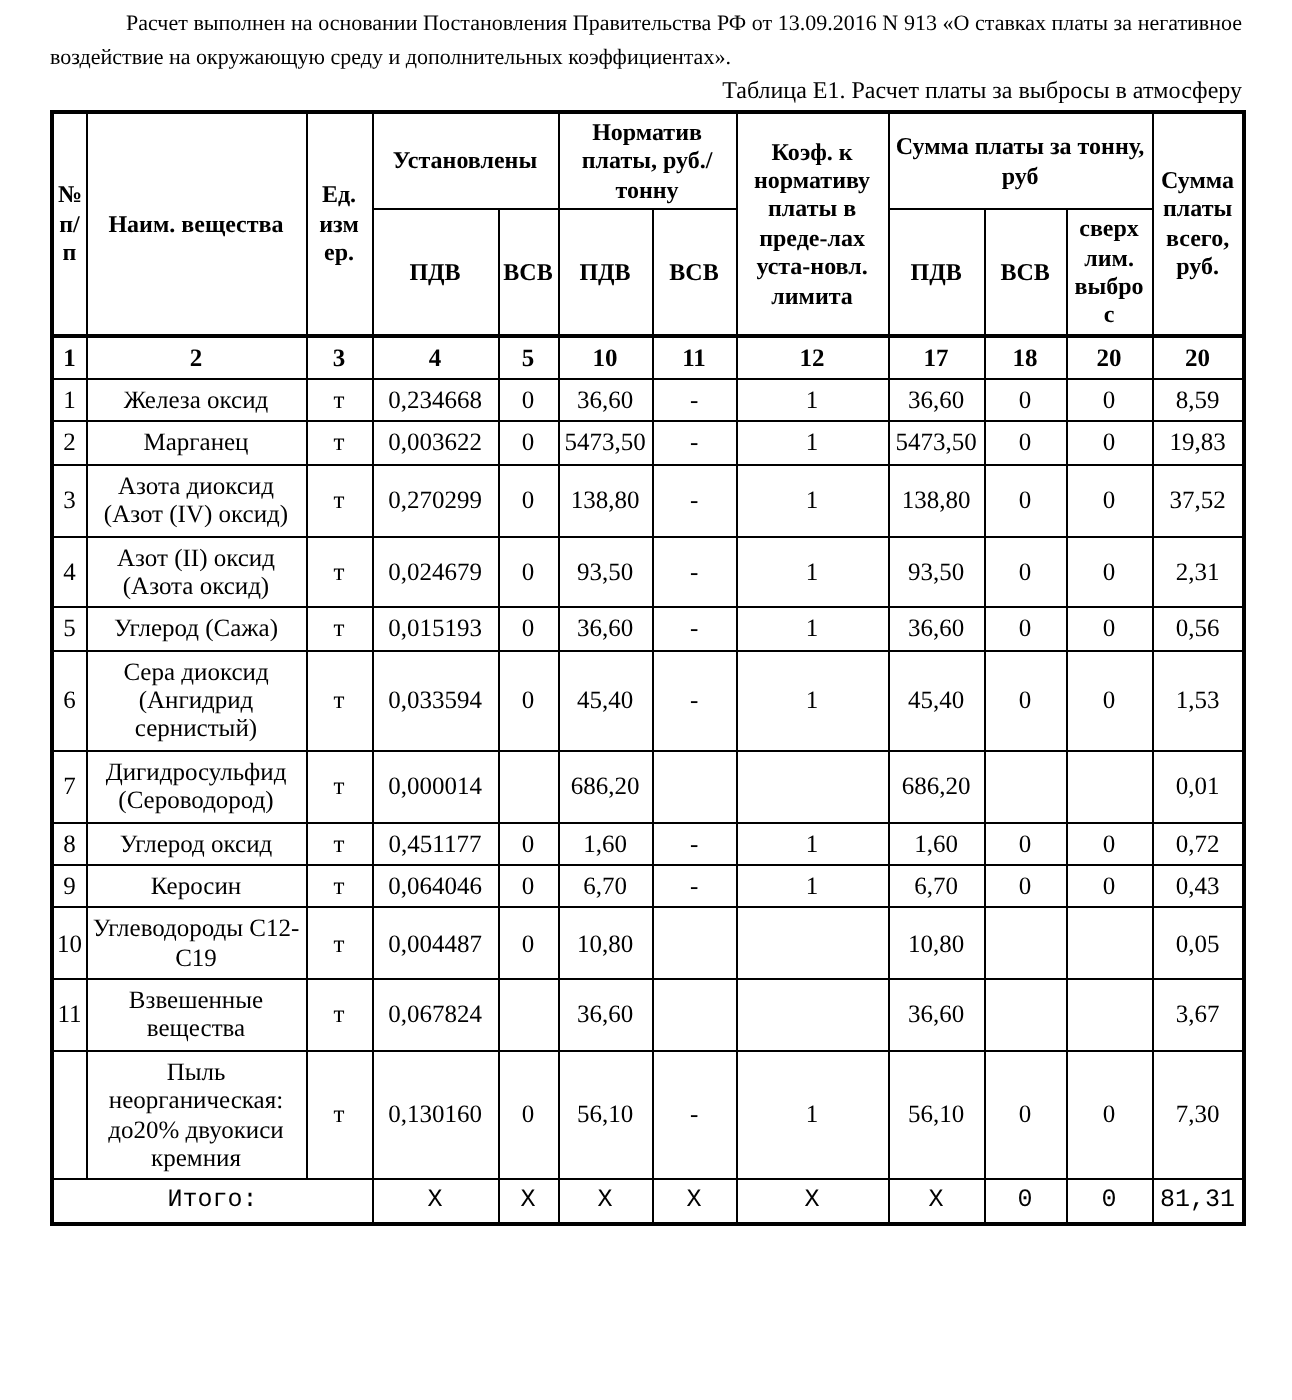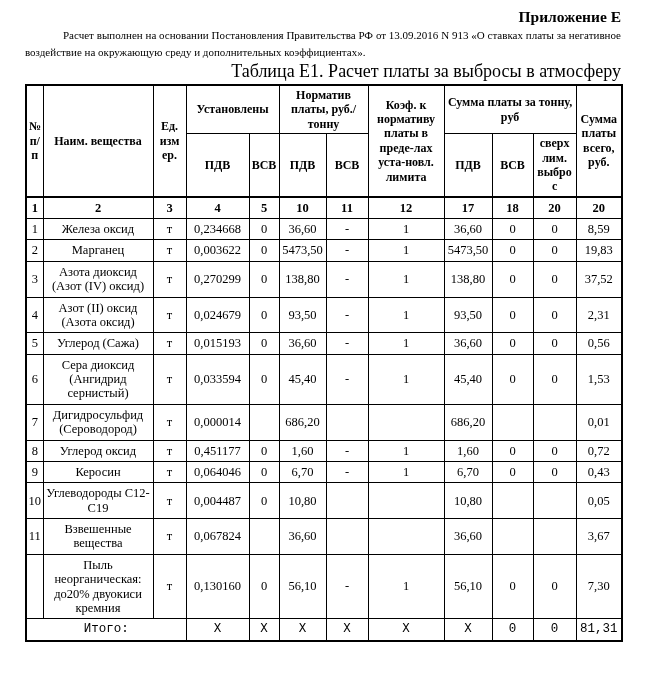--- a/index.html
+++ b/index.html
@@ -27,21 +27,21 @@
     padding:4px 0 1px 0;
   }
   .intro {
     font-size:11px;
     line-height:1.5;
     text-align:justify;
     text-indent:38px;
   }
   .table-caption {
     text-align:right;
-    font-size:18px;
+    font-size:12px;
     padding:1px 0 2px 0;
   }
 
   table.calc {
     border-collapse:collapse;
     table-layout:fixed;
     width:596px;
     border:2px solid #000;
   }
   table.calc th, table.calc td {
@@ -71,21 +71,20 @@
   }
   td.total-col { vertical-align:top;font-family:Liberation Serif, serif; }
   tr.totals-row td { padding:3px 1px;font-family:Liberation Mono, monospace; }
 </style>
 </head>
 <body>
 
 <div class="page">
 
 
-  <div class="appendix-title">Приложение Е</div>
 
   <p class="intro">Расчет выполнен на основании Постановления Правительства РФ от 13.09.2016 N 913 «О ставках платы за негативное воздействие на окружающую среду и дополнительных коэффициентах».</p>
 
   <div class="table-caption">Таблица Е1. Расчет платы за выбросы в атмосферу</div>
 
   <table class="calc">
     <colgroup>
       <col style="width:17px">
         <col style="width:110px">
         <col style="width:33px">

